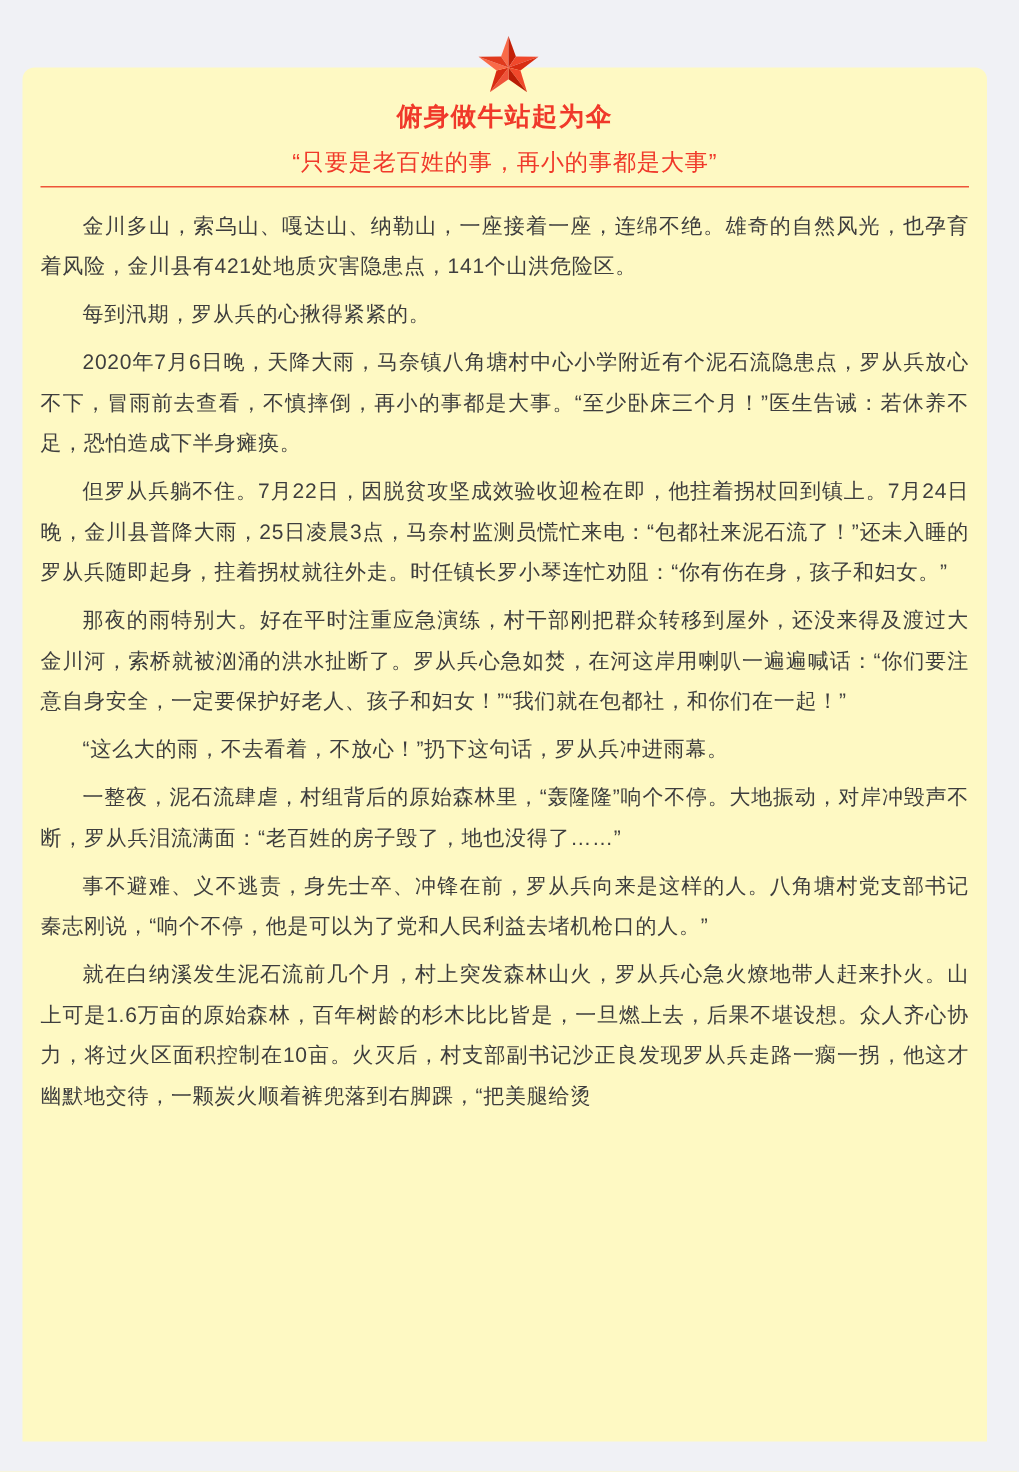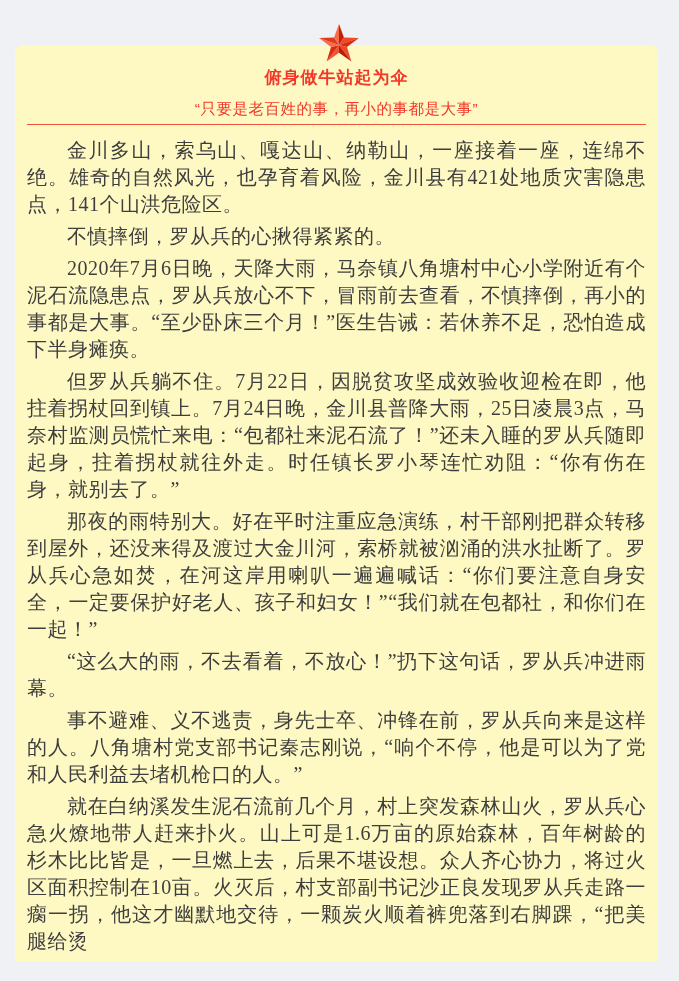--- a/index.html
+++ b/index.html
@@ -57,27 +57,26 @@
   }
   .divider {
     height: 0;
     border: none;
     border-top: 1px solid #ee5539;
     margin: 6px 0 0 0;
   }
   .article-body { margin-top: 12px; }
   .article-body p {
     margin: 5px 0 0 0;
-    font-size: 20px;
+    font-size: 14px;
     line-height: 27px;
     color: #3e3e3e;
     text-align: justify;
     text-indent: 2em;
     letter-spacing: 0.5px;
-    font-family: Liberation Serif, serif;
   }
   .article-body p:first-child { margin-top: 0; }
 </style>
 </head>
 <body>
 
 <div class="page">
 
   <div class="star-wrap">
     <svg width="42" height="42" viewBox="0 0 40 40" aria-hidden="true">
@@ -100,23 +99,24 @@
   <div class="card">
 
     <h1 class="article-title">俯身做牛站起为伞</h1>
 
     <h2 class="article-subtitle">“只要是老百姓的事，再小的事都是大事”</h2>
 
     <hr class="divider">
 
     <div class="article-body">
       <p>金川多山，索乌山、嘎达山、纳勒山，一座接着一座，连绵不绝。雄奇的自然风光，也孕育着风险，金川县有421处地质灾害隐患点，141个山洪危险区。</p>
-      <p>不慎摔倒，罗从兵的心揪得紧紧的。</p>
+      <p>每到汛期，罗从兵的心揪得紧紧的。</p>
       <p>2020年7月6日晚，天降大雨，马奈镇八角塘村中心小学附近有个泥石流隐患点，罗从兵放心不下，冒雨前去查看，不慎摔倒，再小的事都是大事。“至少卧床三个月！”医生告诫：若休养不足，恐怕造成下半身瘫痪。</p>
-      <p>但罗从兵躺不住。7月22日，因脱贫攻坚成效验收迎检在即，他拄着拐杖回到镇上。7月24日晚，金川县普降大雨，25日凌晨3点，马奈村监测员慌忙来电：“包都社来泥石流了！”还未入睡的罗从兵随即起身，拄着拐杖就往外走。时任镇长罗小琴连忙劝阻：“你有伤在身，就别去了。”</p>
+      <p>但罗从兵躺不住。7月22日，因脱贫攻坚成效验收迎检在即，他拄着拐杖回到镇上。7月24日晚，金川县普降大雨，25日凌晨3点，马奈村监测员慌忙来电：“包都社来泥石流了！”还未入睡的罗从兵随即起身，拄着拐杖就往外走。时任镇长罗小琴连忙劝阻：“你有伤在身，孩子和妇女。”</p>
       <p>那夜的雨特别大。好在平时注重应急演练，村干部刚把群众转移到屋外，还没来得及渡过大金川河，索桥就被汹涌的洪水扯断了。罗从兵心急如焚，在河这岸用喇叭一遍遍喊话：“你们要注意自身安全，一定要保护好老人、孩子和妇女！”“我们就在包都社，和你们在一起！”</p>
       <p>“这么大的雨，不去看着，不放心！”扔下这句话，罗从兵冲进雨幕。</p>
+      <p>一整夜，泥石流肆虐，村组背后的原始森林里，“轰隆隆”响个不停。大地振动，对岸冲毁声不断，罗从兵泪流满面：“老百姓的房子毁了，地也没得了……”</p>
       <p>事不避难、义不逃责，身先士卒、冲锋在前，罗从兵向来是这样的人。八角塘村党支部书记秦志刚说，“响个不停，他是可以为了党和人民利益去堵机枪口的人。”</p>
       <p>就在白纳溪发生泥石流前几个月，村上突发森林山火，罗从兵心急火燎地带人赶来扑火。山上可是1.6万亩的原始森林，百年树龄的杉木比比皆是，一旦燃上去，后果不堪设想。众人齐心协力，将过火区面积控制在10亩。火灭后，村支部副书记沙正良发现罗从兵走路一瘸一拐，他这才幽默地交待，一颗炭火顺着裤兜落到右脚踝，“把美腿给烫</p>
     </div>
 
   </div>
 </div>
 
 </body></html>

